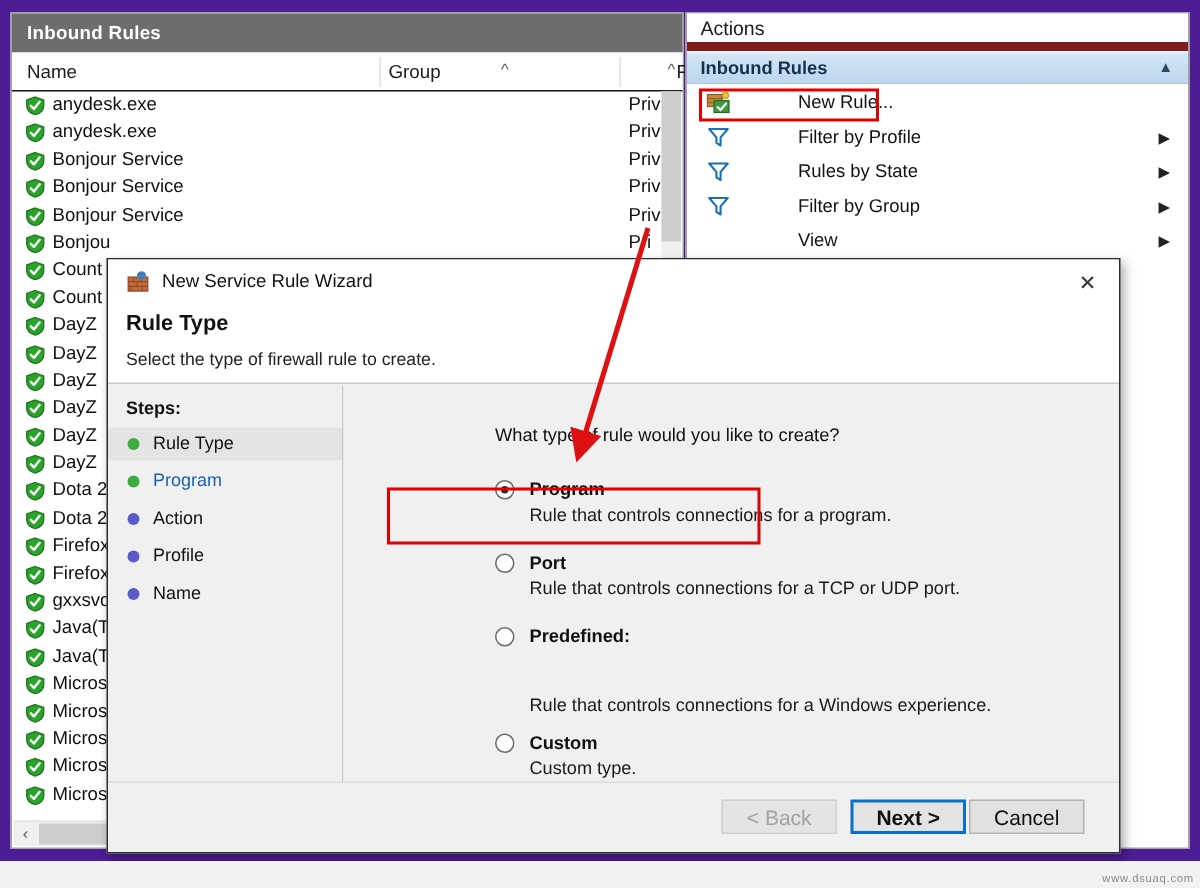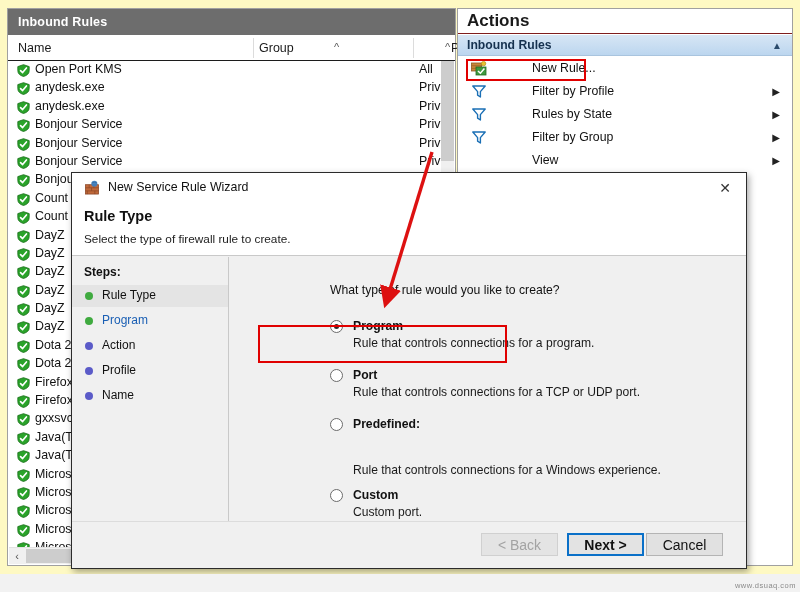--- a/index.html
+++ b/index.html
@@ -4,21 +4,21 @@
 <style>
   html,body{margin:0;padding:0;}
   body{
     width:800px;height:592px;
     background:#ffffff;
     font-family:"Liberation Sans", sans-serif;
     -webkit-font-smoothing:antialiased;
     overflow:hidden;
     position:relative;
   }
-  #root{position:absolute;left:0;top:0;width:800px;height:592px;background:#fef9c3;}
+  #root{position:absolute;left:0;top:0;width:800px;height:592px;background:#4c1d95;}
 
   
   .rules-pane{
     position:absolute;left:7px;top:8px;width:449px;height:558px;
     background:#ffffff;border:1px solid #a0a0a0;box-sizing:border-box;
   }
   .pane-title{
     position:absolute;left:0;top:0;right:0;height:26px;
     background:#6d6d6d;color:#ffffff;
     font-size:12.5px;font-weight:bold;
@@ -75,23 +75,23 @@
   }
   .hthumb{position:absolute;left:17px;top:1px;width:120px;height:14px;background:#cdcdcd;}
 
   
   .actions-pane{
     position:absolute;left:457px;top:8px;width:336px;height:558px;
     background:#ffffff;border:1px solid #a0a0a0;box-sizing:border-box;
   }
   .actions-title{
     position:absolute;left:0;top:0;right:0;height:25px;
-    background:#ffffff;color:#1a1a1a;font-size:17px;font-weight:bold;
+    background:#ffffff;color:#1a1a1a;font-size:13px;font-weight:normal;
     display:flex;align-items:center;padding-left:9px;box-sizing:border-box;
-    border-bottom:1px solid #7f1d1d;
+    border-bottom:6px solid #7f1d1d;
   }
   .actions-group{
     position:absolute;left:0;top:26px;right:0;height:21px;
     background:linear-gradient(to bottom,#d7e6f5,#bcd6ef);
     border-bottom:1px solid #a9c4de;
     box-sizing:border-box;display:flex;align-items:center;padding-left:9px;
     font-size:12.2px;font-weight:bold;color:#15314f;
   }
   .group-caret{position:absolute;right:10px;top:5px;font-size:10px;color:#2a4a6b;}
   .action-item{
@@ -219,28 +219,20 @@
       <div class="ch group">Group</div>
       <div class="ch prof">Prof</div>
       <div class="col-sep" style="left:245px;"></div>
       <div class="col-sep" style="left:405px;"></div>
       <div class="sort-caret" style="left:326px;">^</div>
       <div class="sort-caret" style="left:437px;">^</div>
     </div>
     <div class="hdr-divider"></div>
 
     <div class="rules-list" id="rules-list">
-        <div class="rule-row">
-          <svg class="shield" viewBox="0 0 16 16">
-            <path d="M8 0.8 L15 3.2 L15 8 Q15 13.4 8 15.4 Q1 13.4 1 8 L1 3.2 Z" fill="#2aa32a" stroke="#1a6f1a" stroke-width="1"></path>
-            <path d="M4.4 8.1 L6.9 10.6 L11.6 4.8" stroke="#ffffff" stroke-width="2" fill="none" stroke-linecap="round" stroke-linejoin="round"></path>
-          </svg>
-          <span class="nm">Open Port KMS</span>
-          <span class="pf">All</span>
-        </div>
         <div class="rule-row">
           <svg class="shield" viewBox="0 0 16 16">
             <path d="M8 0.8 L15 3.2 L15 8 Q15 13.4 8 15.4 Q1 13.4 1 8 L1 3.2 Z" fill="#2aa32a" stroke="#1a6f1a" stroke-width="1"></path>
             <path d="M4.4 8.1 L6.9 10.6 L11.6 4.8" stroke="#ffffff" stroke-width="2" fill="none" stroke-linecap="round" stroke-linejoin="round"></path>
           </svg>
           <span class="nm">anydesk.exe</span>
           <span class="pf">Priv</span>
         </div>
         <div class="rule-row">
           <svg class="shield" viewBox="0 0 16 16">
@@ -570,21 +562,21 @@
 
       <div class="opt" style="top:160px;">
         <span class="radio"></span>
         <span class="ot">Predefined:</span>
         <span class="od" style="top:46px;">Rule that controls connections for a Windows experience.</span>
       </div>
 
       <div class="opt" style="top:231px;">
         <span class="radio"></span>
         <span class="ot">Custom</span>
-        <span class="od">Custom port.</span>
+        <span class="od">Custom type.</span>
       </div>
     </div>
 
     <div class="wz-footer">
       <div class="btn disabled" style="left:409px;">&lt; Back</div>
       <div class="btn default" style="left:495px;">Next &gt;</div>
       <div class="btn" style="left:574px;">Cancel</div>
     </div>
   </div>
 

